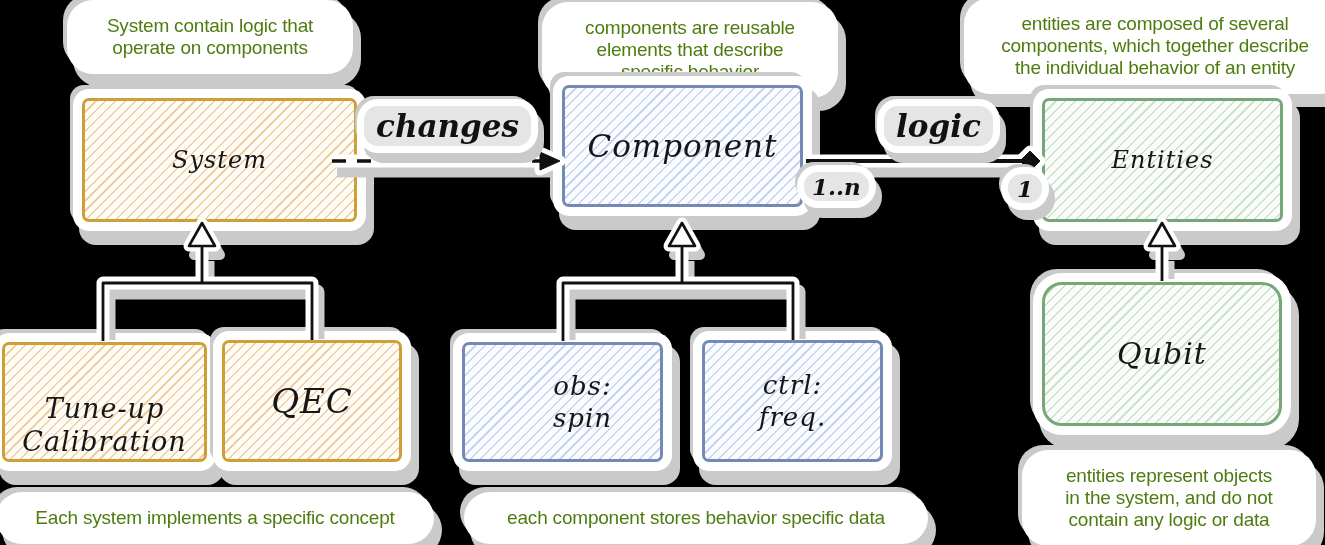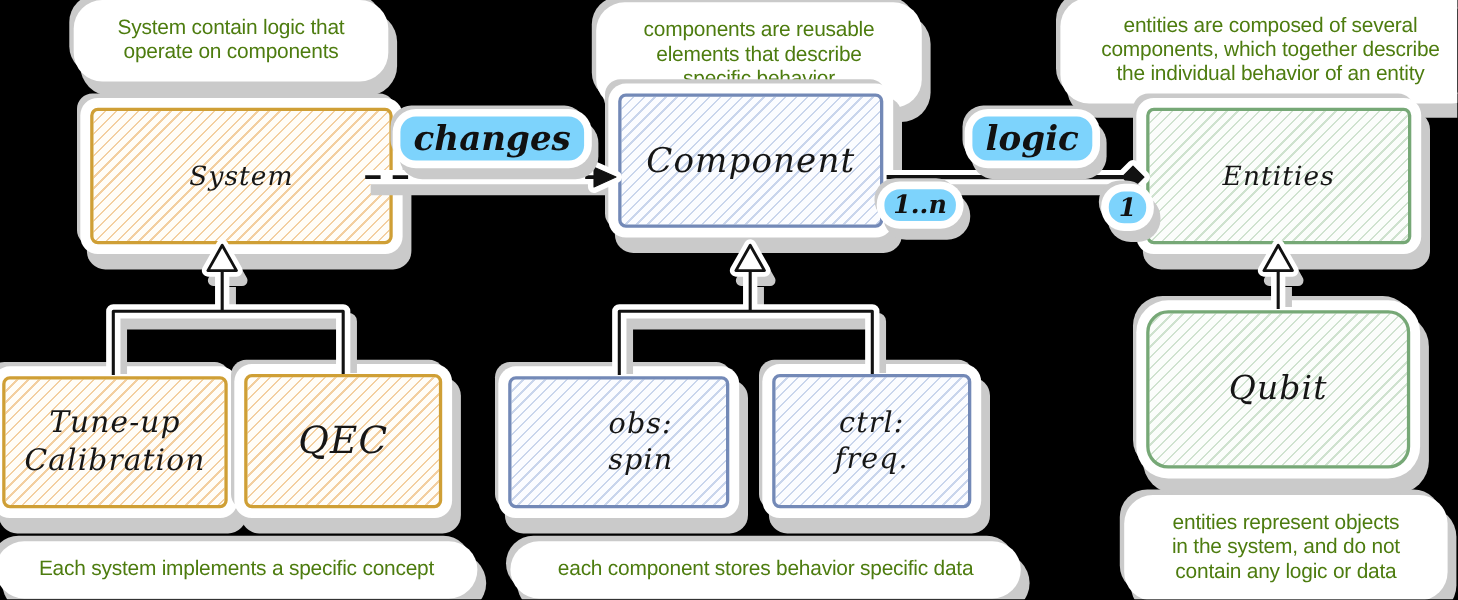--- a/index.html
+++ b/index.html
@@ -32,28 +32,28 @@
     border:3px solid #7389b7;
     background:repeating-linear-gradient(135deg,#c9d5ec 0px,#c9d5ec 1.5px,rgba(0,0,0,0) 1.5px,rgba(0,0,0,0) 7px),#fbfcff;
   }
   .green{
     border:3px solid #76a876;
     background:repeating-linear-gradient(135deg,#cfe2cf 0px,#cfe2cf 1.5px,rgba(0,0,0,0) 1.5px,rgba(0,0,0,0) 7px),#fbfdfb;
   }
   #node-system   {left:82px;  top:98px;  width:275px;height:124px;font-size:24px;}
   #node-component{left:562px; top:85px; width:241px;height:122px;font-size:31px;}
   #node-entities {left:1042px;top:98px;  width:241px;height:124px;font-size:24px;}
-  #node-tuneup   {left:2px;   top:342px; width:205px;height:120px;font-size:27px;}
+  #node-tuneup   {left:2px;   top:342px; width:205px;height:120px;font-size:27px;align-items:flex-end;}
   #node-qec      {left:222px; top:340px; width:180px;height:122px;font-size:34px;}
   #node-obs      {left:462px; top:342px; width:201px;height:120px;font-size:26px;padding-left:40px;}
   #node-ctrl    {left:702px; top:340px; width:181px;height:122px;font-size:26px;}
   #node-qubit    {left:1042px;top:282px; width:240px;height:144px;font-size:30px;border-radius:20px;}
   
   .edge-label{
-    position:absolute;background:#7dd3fc;border-radius:14px;color:#111;
+    position:absolute;background:#e5e5e5;border-radius:14px;color:#111;
     font-family:"DejaVu Serif",serif;font-style:italic;font-weight:bold;
     z-index:25;text-align:center;
     box-shadow:0 0 0 7px #fff,6px 10px 0 7px #cacaca,-4px -5px 0 5px #cacaca;
   }
   #label-changes{left:364px;top:106px;font-size:31px;padding:2px 12px;}
   #label-owns   {left:884px;top:106px;font-size:31px;padding:2px 12px;}
   #label-1n     {left:804px;top:172px;font-size:23px;padding:1px 8px;}
   #label-1      {left:1008px;top:174px;font-size:23px;padding:1px 9px;}
   
   #connectors{position:absolute;left:0;top:0;z-index:20;pointer-events:none;}

